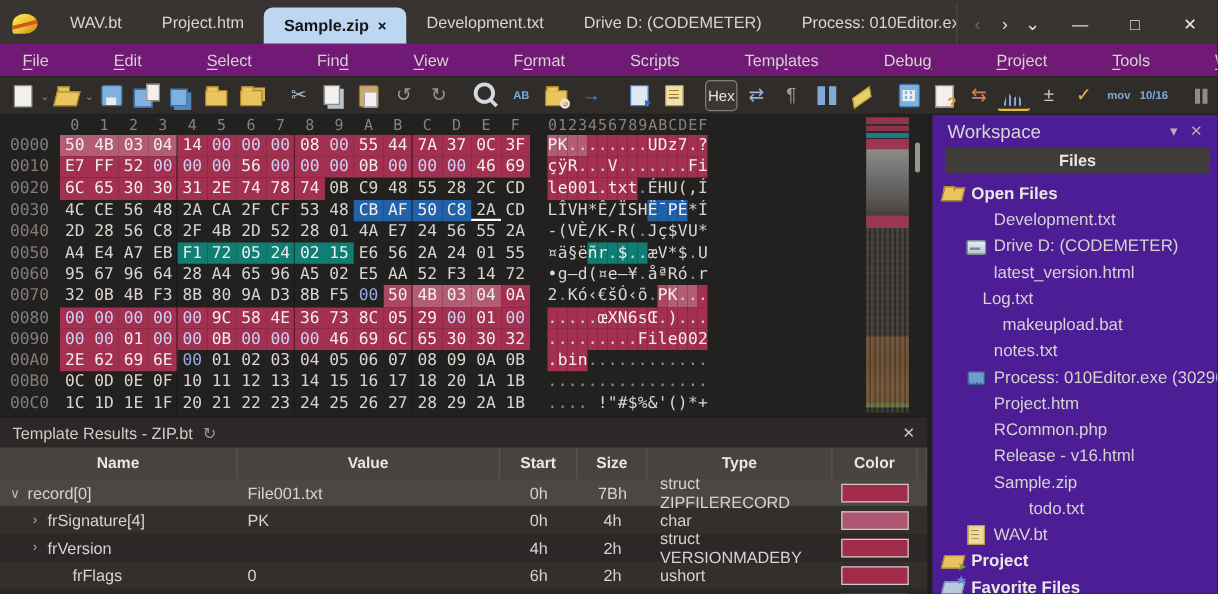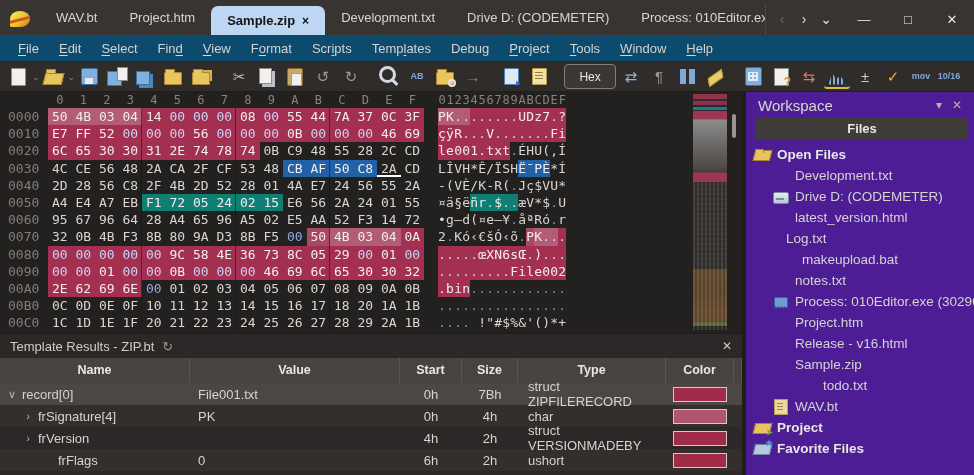--- a/index.html
+++ b/index.html
@@ -17,21 +17,21 @@
     white-space:nowrap; cursor:default; }
   .tab.active { background:#bdd7f3; color:#141414; font-weight:bold; border-radius:7px 7px 0 0; height:29px; }
   .tab .tclose { font-weight:bold; font-size:12px; }
   .tb-navs { display:flex; align-items:center; height:32px; gap:2px; padding:0 6px; border-left:1px solid #4a4643;}
   .tb-navs span { width:20px; text-align:center; font-size:14px; color:#e6e3e0;}
   .tb-navs .dis { color:#6e6a66; }
   .winbtns { display:flex; height:32px; }
   .winbtns span { width:44px; display:flex; align-items:center; justify-content:center; font-size:13px; color:#e8e5e2;}
 
   
-  .menubar { height:26px; background:#0c4a6e; display:flex; align-items:center; padding-left:8px; }
+  .menubar { height:26px; background:#701a75; display:flex; align-items:center; padding-left:8px;gap:32px; }
   .menubar span.mi { padding:3px 10px; }
   .menubar u { text-underline-offset:2px; }
 
   
   .toolbar { height:31px; background:#2f2c2a; display:flex; align-items:center; padding-left:4px;
     border-top:1px solid #282523; border-bottom:1px solid #201e1c;}
   .tb-sep { width:1px; height:20px; background:#4a4643; margin:0 5px; }
   .tbi { width:26px; height:25px; display:inline-flex; align-items:center; justify-content:center;
     position:relative; margin:0 1px; border-radius:3px; flex:0 0 auto;}
   .tb-caret { font-size:9px; color:#8f8b87; width:9px; text-align:center; }
@@ -60,21 +60,21 @@
   .k-paste::after { content:""; position:absolute; bottom:3px; left:9px; width:9px; height:11px;
     background:#f2f0ee; border:1px solid #9f9c98;}
   .k-mag::before { content:""; width:11px; height:11px; border:3px solid #d3dae2; border-radius:50%; margin:-4px 4px 0 0;}
   .k-mag::after { content:""; position:absolute; bottom:3px; right:6px; width:3px; height:8px;
     background:#d3dae2; transform:rotate(-45deg);}
   .k-script::before { content:""; width:13px; height:15px; background:#dfe9f4; border:1px solid #4f7fb8; border-radius:1px;}
   .k-script::after { content:"▸"; position:absolute; bottom:1px; right:3px; color:#2f6fc0; font-size:10px;}
   .k-template::before { content:""; width:13px; height:15px; background:#f0e2ae; border:1px solid #b89a4a; border-radius:1px;}
   .k-template::after { content:""; position:absolute; top:8px; left:9px; width:8px; height:7px;
     background:repeating-linear-gradient(0deg,#a08030 0 1px,transparent 1px 3px);}
-  .k-hexbtn { border:1px solid #827e7a; background:#3a3734; color:#e8e5e2; font-size:12px; width:52px; border-radius:4px;}
+  .k-hexbtn { border:1px solid #827e7a; background:#3a3734; color:#e8e5e2; font-size:12px; width:26px; border-radius:4px;}
   .k-columns::before { content:""; width:15px; height:15px;
     background:linear-gradient(90deg,#7fa9d8 0 6px,transparent 6px 9px,#7fa9d8 9px 15px),
     repeating-linear-gradient(0deg,rgba(47,44,42,.9) 0 1px,transparent 1px 3px);}
   .k-marker::before { content:""; width:15px; height:6px; background:#e8cf6a; border:1px solid #b89a3a;
     transform:rotate(-35deg) skewX(-25deg); margin-top:2px;}
   .k-calc::before { content:""; width:15px; height:17px; background:#7fb0e0; border:1px solid #3c6ea8; border-radius:2px;}
   .k-calc::after { content:""; position:absolute; top:8px; left:8px; width:10px; height:9px;
     background:repeating-linear-gradient(0deg,#eef3f8 0 2px,transparent 2px 4px),
     repeating-linear-gradient(90deg,#eef3f8 0 2px,rgba(0,0,0,0) 2px 4px); opacity:.9;}
   .k-fileinfo::before { content:""; width:13px; height:16px; background:#f2f0ee; border:1px solid #8f8c88;}
@@ -927,20 +927,23 @@
           <div style="display: inline;">notes.txt</div>
         </div>
         <div class="titem" style="padding-left: 26px;">
           <span class="ic ic-chip"></span>
           <div style="display: inline;">Process: 010Editor.exe (30296)</div>
         </div>
         <div class="titem" style="padding-left: 49px;">
           <div style="display: inline;">Project.htm</div>
         </div>
         <div class="titem" style="padding-left: 49px;">
+          <div style="display: inline;">RCommon.php</div>
+        </div>
+        <div class="titem" style="padding-left: 49px;">
           <div style="display: inline;">Release - v16.html</div>
         </div>
         <div class="titem" style="padding-left: 49px;">
           <div style="display: inline;">Sample.zip</div>
         </div>
         <div class="titem" style="padding-left: 77px;">
           <div style="display: inline;">todo.txt</div>
         </div>
         <div class="titem" style="padding-left: 26px;">
           <span class="ic ic-template"></span>

